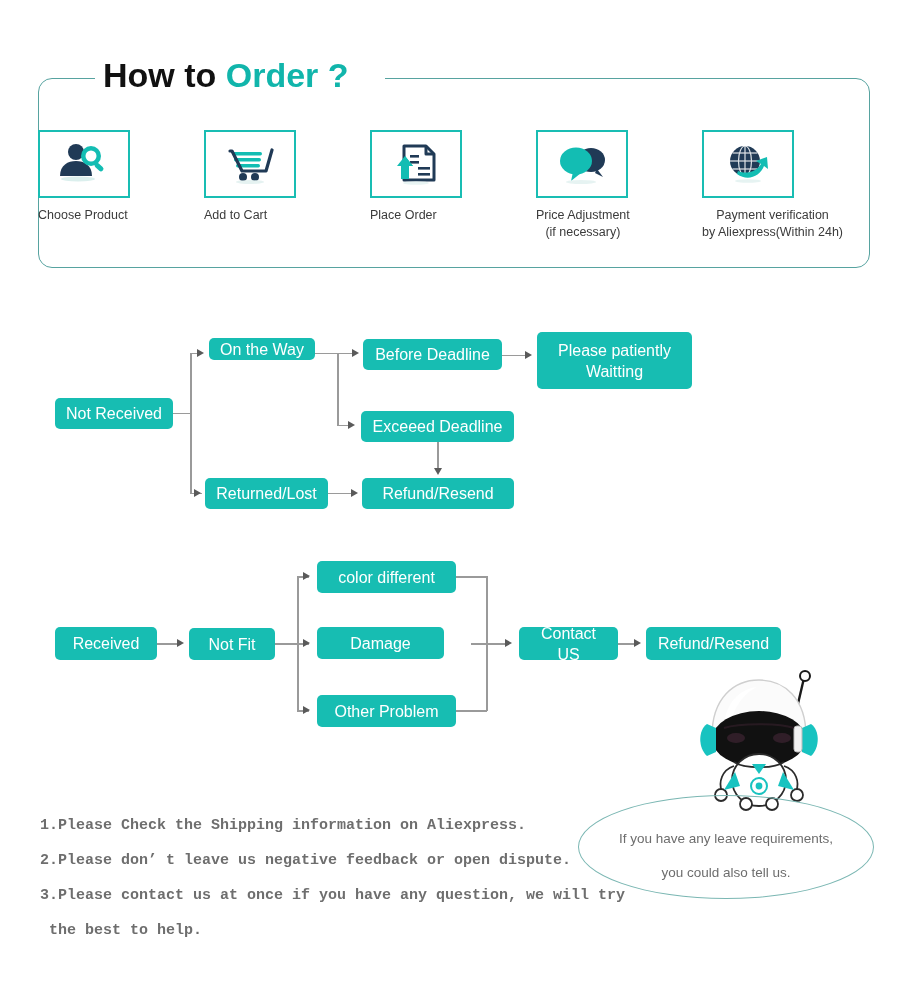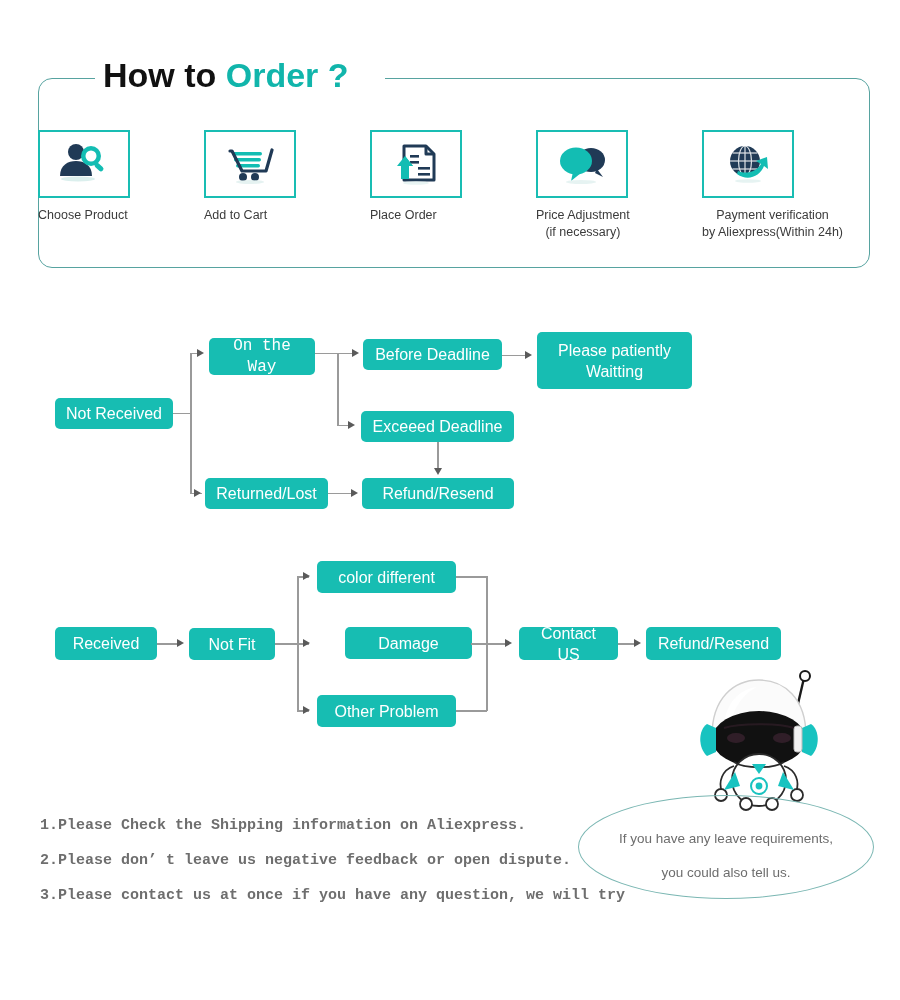--- a/index.html
+++ b/index.html
@@ -247,21 +247,21 @@
     <div class="step-label">
       <span>Payment verification</span>
       <span class="sub">by Aliexpress(Within 24h)</span>
     </div>
   </div>
 
 </div>
 
 <div class="node" style="left:55px; top:398px; width:118px; height:31px;">Not Received</div>
 
-<div class="node" style="left:209px; top:338px; width:106px; height:37px;font-family:Liberation Mono, monospace;">On the Way</div>
+<div class="node" style="left:209px; top:338px; width:106px; height:22px;">On the Way</div>
 
 <div class="node" style="left:363px; top:339px; width:139px; height:31px;">Before Deadline</div>
 
 <div class="node" style="left:537px; top:332px; width:155px; height:57px;">Please patiently
 Waitting</div>
 
 <div class="node" style="left:361px; top:411px; width:153px; height:31px;">Exceeed Deadline</div>
 
 <div class="node" style="left:205px; top:478px; width:123px; height:31px;">Returned/Lost</div>
 
@@ -288,21 +288,21 @@
 
 <div class="ln lnh" style="left:328px; top:492.5px; width:27px;"></div>
 <div class="arrow" style="left:351px; top:488.5px;"></div>
 
 <div class="node" style="left:55px; top:627px; width:102px; height:33px;">Received</div>
 
 <div class="node" style="left:189px; top:628px; width:86px; height:32px;">Not Fit</div>
 
 <div class="node" style="left:317px; top:561px; width:139px; height:32px;">color different</div>
 
-<div class="node" style="left:317px; top:627px; width:127px; height:32px;margin-left:28px;">Damage</div>
+<div class="node" style="left:317px; top:627px; width:127px; height:32px;">Damage</div>
 
 <div class="node" style="left:317px; top:695px; width:139px; height:32px;">Other Problem</div>
 
 <div class="node" style="left:519px; top:627px; width:99px; height:33px;">Contact US</div>
 
 <div class="node" style="left:646px; top:627px; width:135px; height:33px;">Refund/Resend</div>
 
 <div class="ln lnh" style="left:157px; top:643px; width:24px;"></div>
 <div class="arrow" style="left:177px; top:639px;"></div>
 
@@ -359,19 +359,20 @@
   <path d="M89 104 L100 122 L84 118 Z" fill="#18c3c0"></path>
 
   <circle cx="52" cy="136" r="6" fill="#ffffff" stroke="#2b2b2b" stroke-width="1.8"></circle>
   <circle cx="78" cy="136" r="6" fill="#ffffff" stroke="#2b2b2b" stroke-width="1.8"></circle>
 </svg>
 
 <div id="notes">
   <div>1.Please Check the Shipping information on Aliexpress.</div>
   <div>2.Please don’ t leave us negative feedback or open dispute.</div>
   <div>3.Please contact us at once if you have any question, we will try</div>
+  <div> the best to help.</div>
 </div>
 
 <div id="bubble"></div>
 <div id="bubble-text">
   <div>If you have any leave requirements,</div>
   <div>you could also tell us.</div>
 </div>
 
 </body></html>

